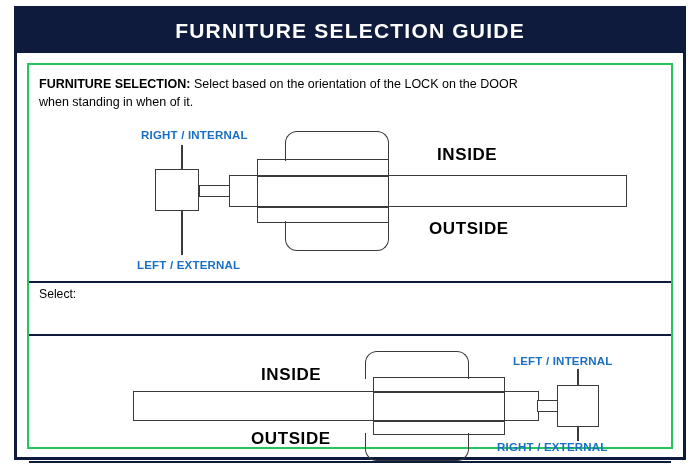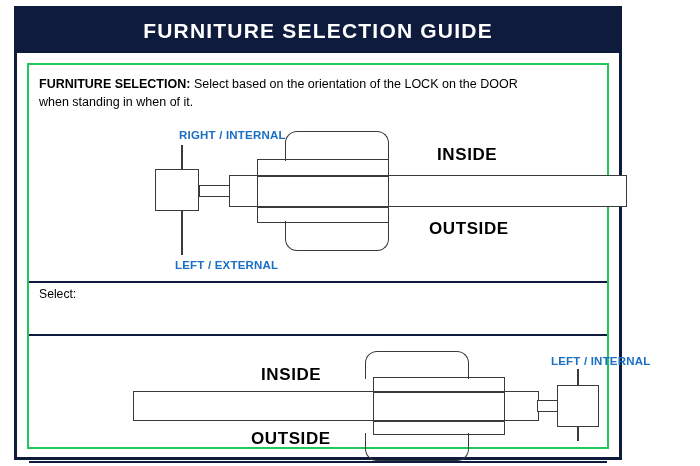--- a/index.html
+++ b/index.html
@@ -10,21 +10,21 @@
   body {
     width: 700px;
     height: 466px;
     font-family: "Liberation Sans", sans-serif;
     overflow: hidden;
   }
   .guide {
     position: absolute;
     left: 14px;
     top: 6px;
-    width: 608px;
+    width: 672px;
     height: 454px;
     border: 3px solid #0e1b3d;
     box-sizing: border-box;
     background: #ffffff;
   }
   .title-bar {
     height: 44px;
     background: #0e1b3d;
     color: #ffffff;
     display: flex;
@@ -94,21 +94,20 @@
     position: absolute;
     background: #3a3a3a;
   }
   .label-blue {
     position: absolute;
     color: #1a6fc4;
     font-weight: bold;
     font-size: 11.5px;
     letter-spacing: 0.2px;
     white-space: nowrap;
-    margin-left: 38px;
   }
   .label-black {
     position: absolute;
     color: #000000;
     font-weight: bold;
     font-size: 17px;
     letter-spacing: 0.6px;
     white-space: nowrap;
   }
   
@@ -167,20 +166,21 @@
 
     <div class="example-block example-a">
       <div class="example-title">Select:</div>
     </div>
 
     <div class="divider divider-b"></div>
 
     <div class="panel panel-two">
 
       <div class="label-blue" style="left:484px; top:18px;">LEFT / INTERNAL</div>
+      <div class="label-blue" style="left:468px; top:104px;">RIGHT / EXTERNAL</div>
 
       <div class="label-black" style="left:232px; top:28px;">INSIDE</div>
       <div class="label-black" style="left:222px; top:92px;">OUTSIDE</div>
 
       <div class="bar" style="left:104px; top:54px; width:406px; height:30px;"></div>
 
       <div class="bar" style="left:508px; top:63px; width:28px; height:12px;"></div>
       <div class="bar" style="left:528px; top:48px; width:42px; height:42px;"></div>
 
       <div class="bar" style="left:344px; top:40px; width:132px; height:58px;"></div>

